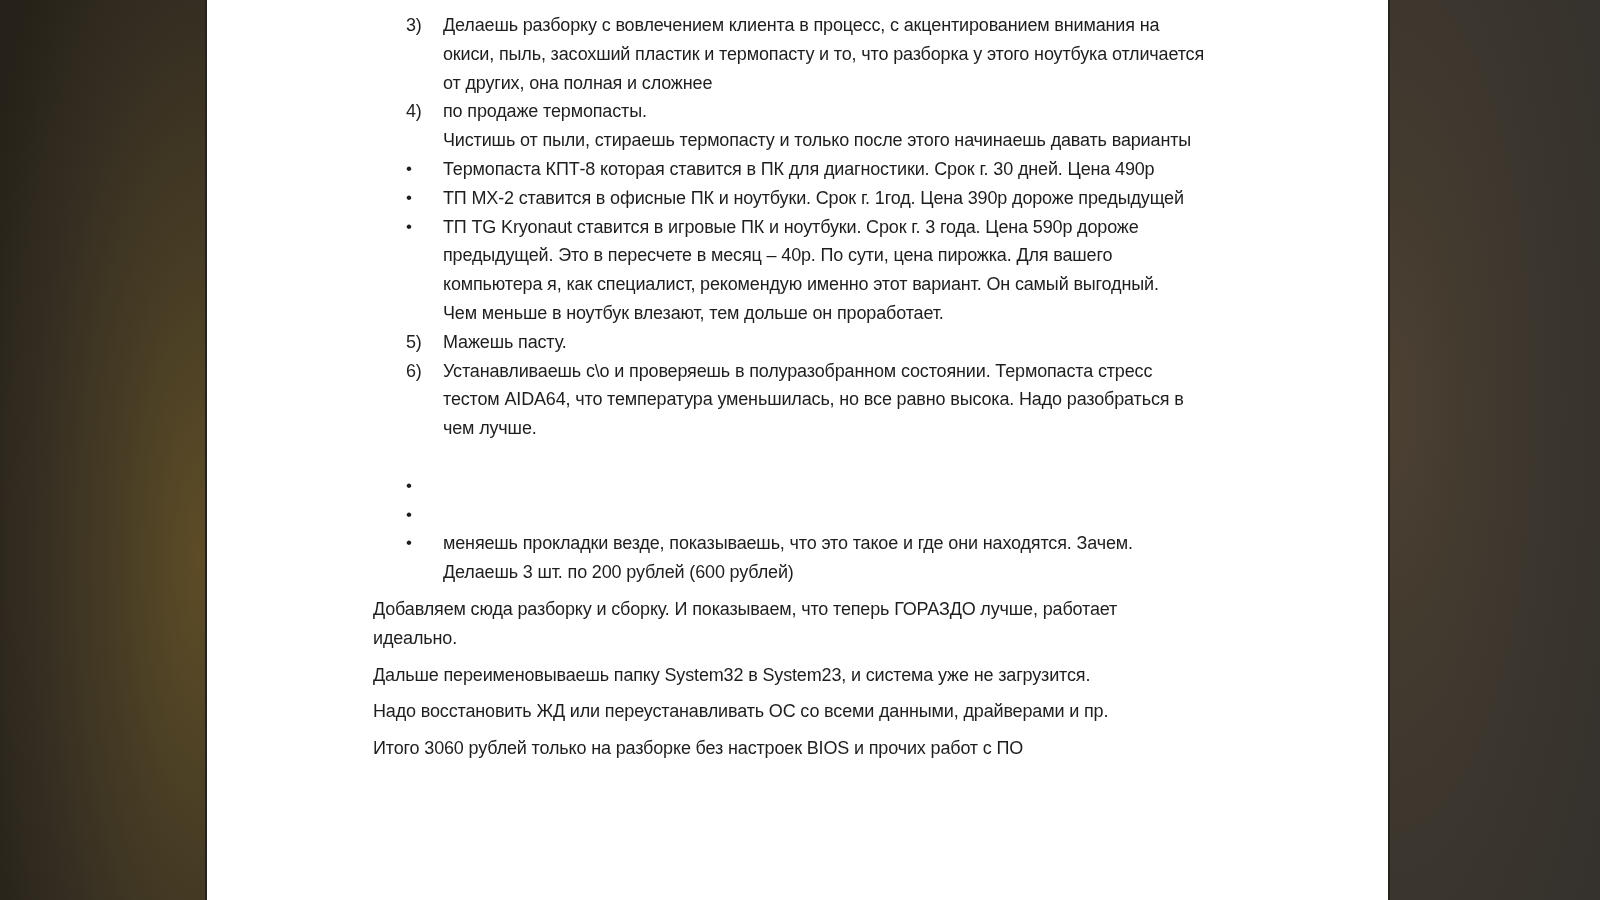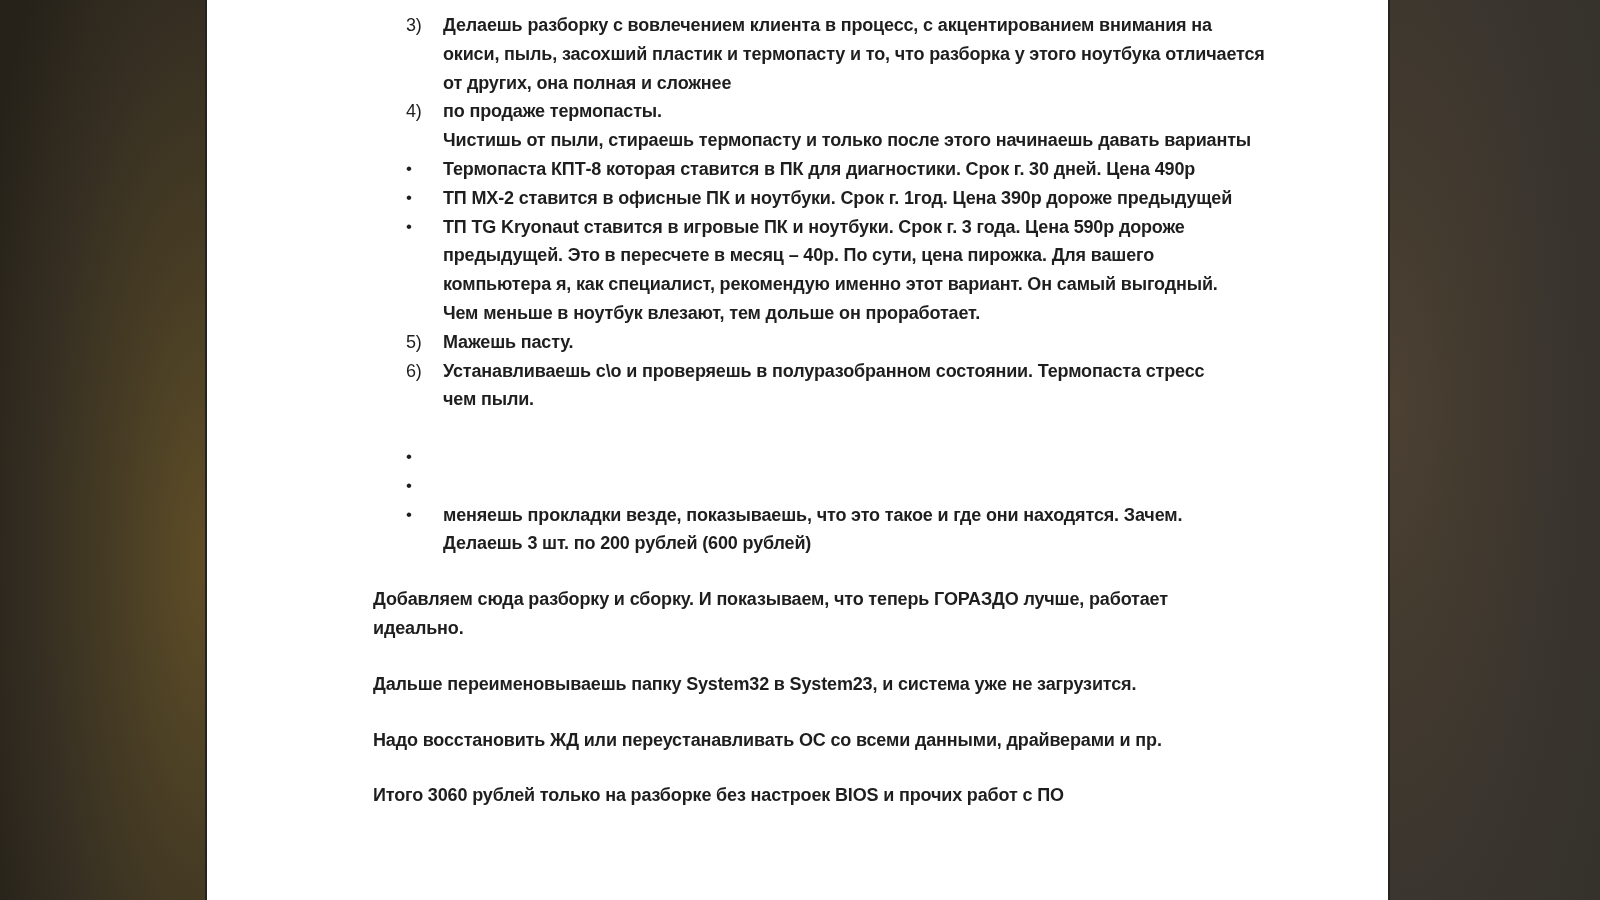--- a/index.html
+++ b/index.html
@@ -51,26 +51,26 @@
   .block { display: block; }
   .block.numbered, .block.bullet { display: flex; }
   .block .marker {
     flex: none;
     width: 37px;
     margin-left: 33px;
     line-height: 28.8px;
     white-space: nowrap;
   }
   .block.bullet .marker { font-size: 17px; }
-  .lines { flex: none; min-width: 0; font-weight: bold; }
+  .lines { flex: none; min-width: 0; }
   .line {
     line-height: 28.8px;
     white-space: nowrap;
   }
-  .block.paragraph { margin-top: 27px; }
+  .block.paragraph { margin-top: 8px; }
   .block.spacer { height: 28.8px; }
 </style>
 </head>
 <body>
 
 <div class="screen">
   <div class="band left"></div>
   <div class="page">
     <div class="content">
         <div class="block numbered">
@@ -112,21 +112,22 @@
         <div class="block numbered">
           <span class="marker">5)</span>
           <div class="lines">
             <div class="line">Мажешь пасту.</div>
           </div>
         </div>
         <div class="block numbered">
           <span class="marker">6)</span>
           <div class="lines">
             <div class="line">Устанавливаешь с\о и проверяешь в полуразобранном состоянии. Термопаста стресс</div>
-            <div class="line">чем пыли.</div>
+            <div class="line">тестом AIDA64, что температура уменьшилась, но все равно высока. Надо разобраться в</div>
+            <div class="line">чем лучше.</div>
           </div>
         </div>
         <div class="block spacer"></div>
         <div class="block bullet">
           <span class="marker">•</span>
         </div>
         <div class="block bullet">
           <span class="marker">•</span>
         </div>
         <div class="block bullet">

